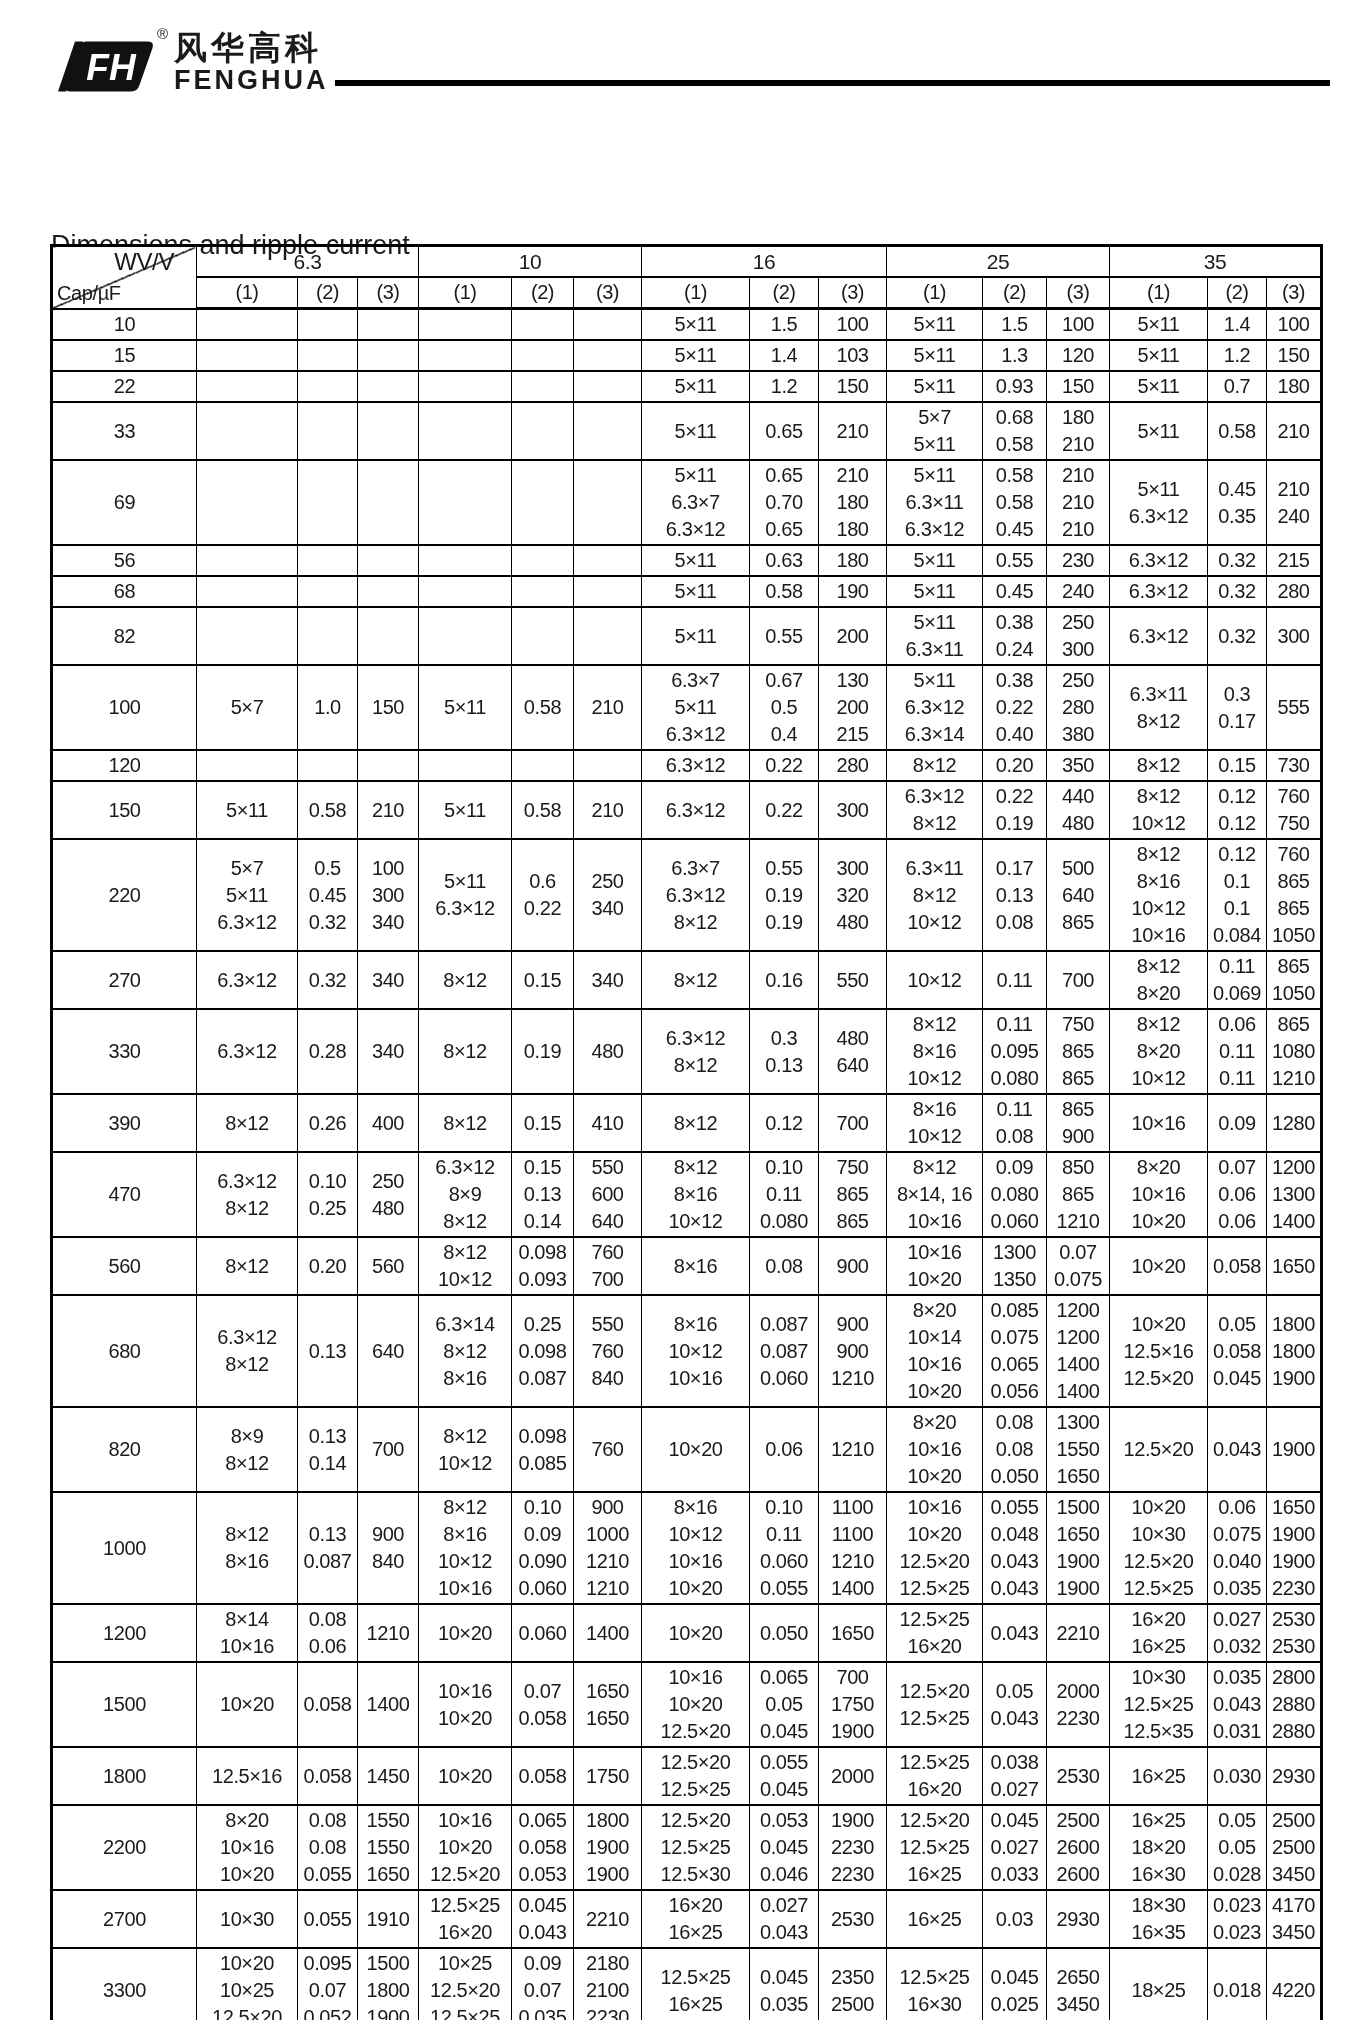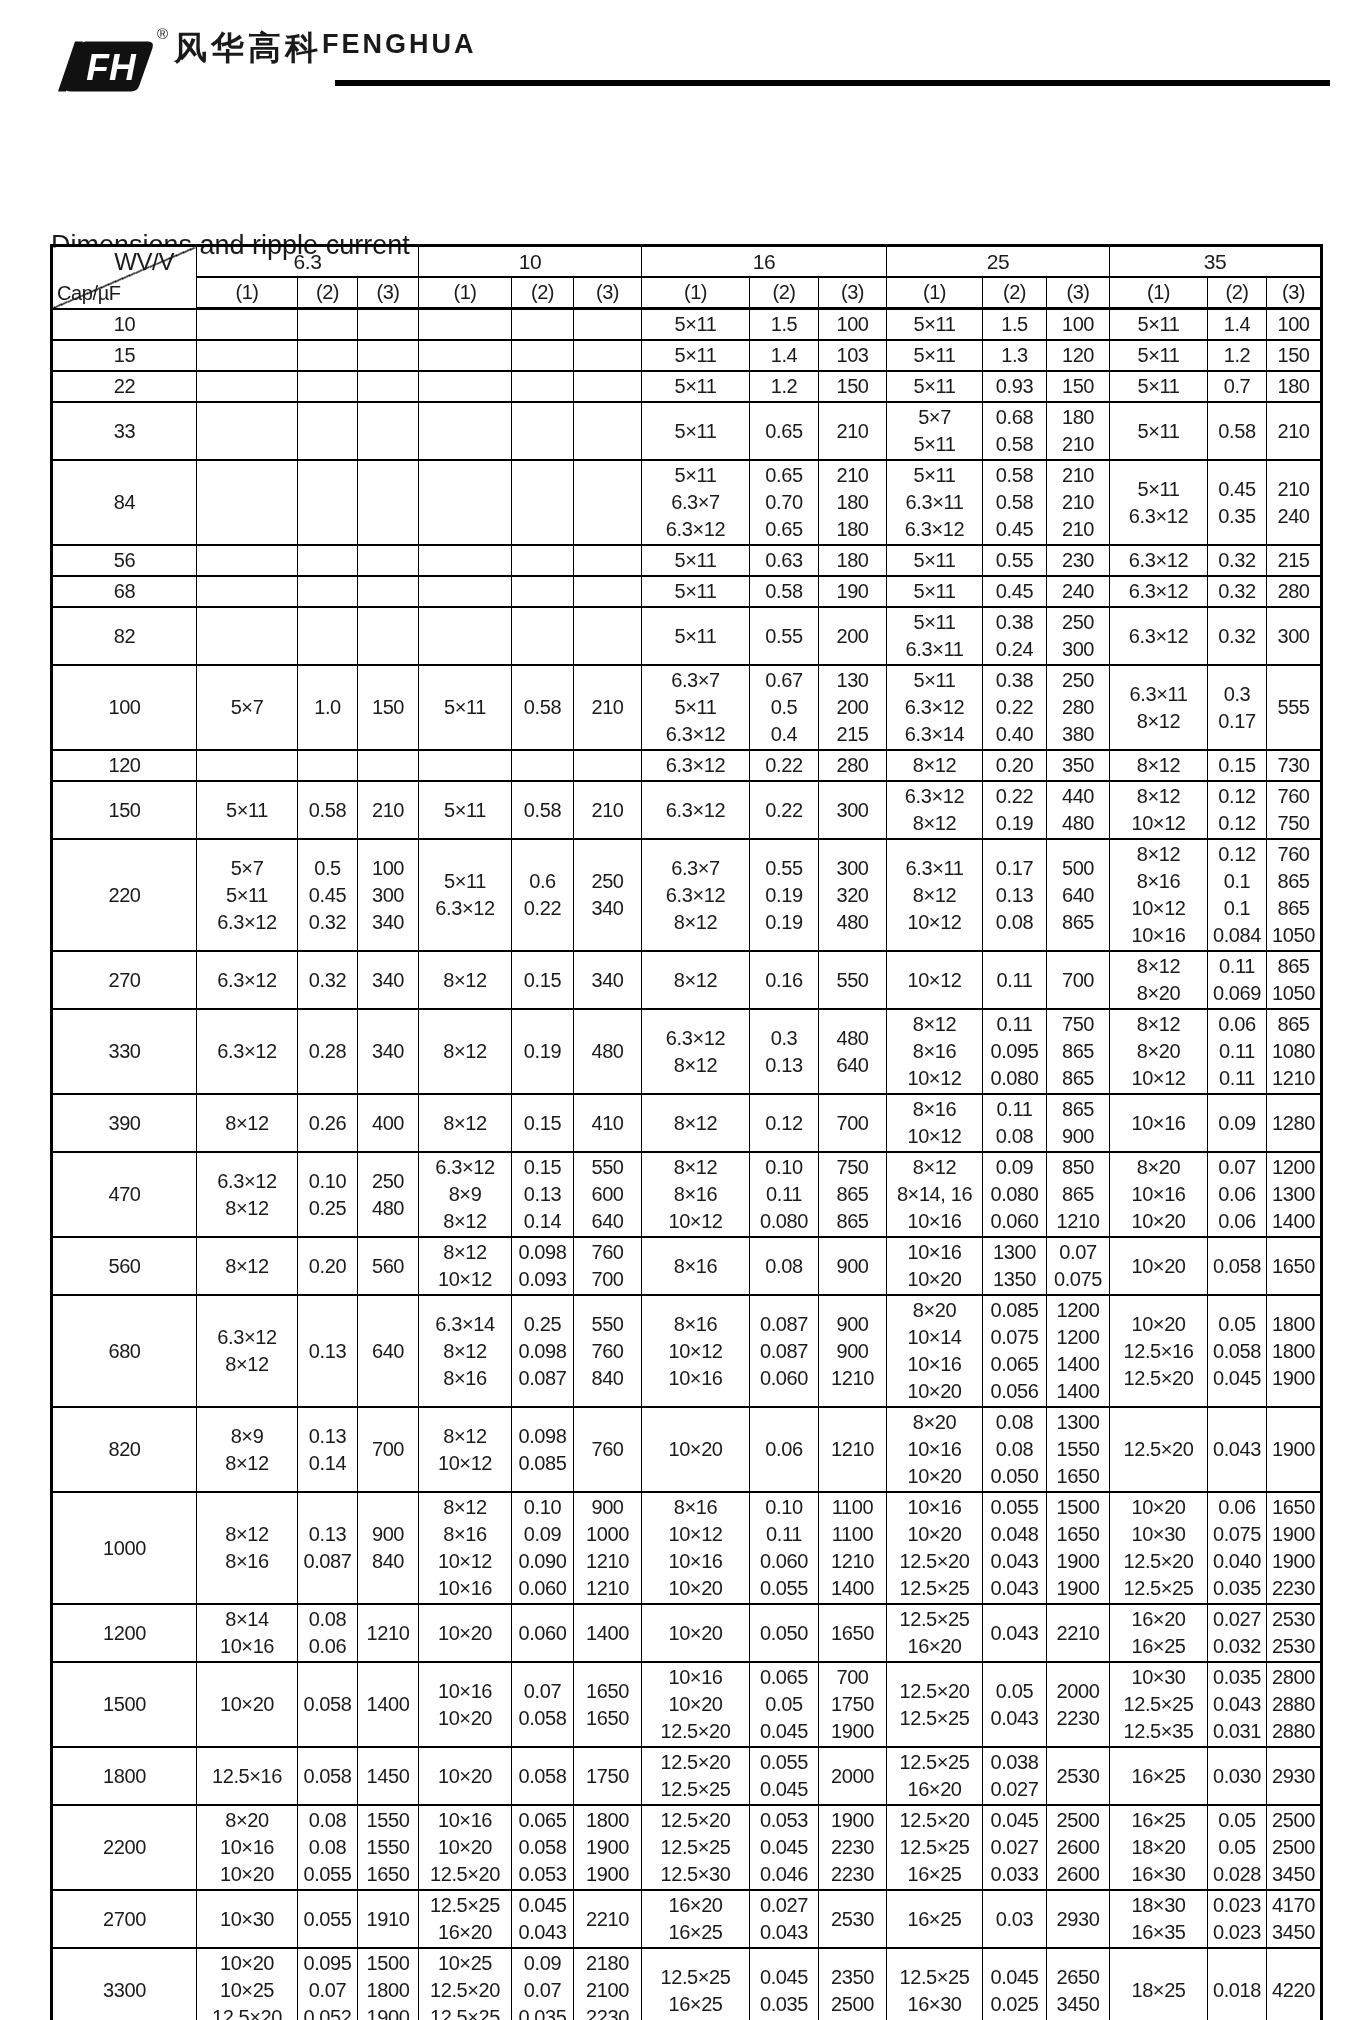--- a/index.html
+++ b/index.html
@@ -4,21 +4,21 @@
 <style>
   * { margin: 0; padding: 0; box-sizing: border-box; }
   html, body { width: 1370px; height: 2020px; background: #fff; overflow: hidden;
     font-family: "Liberation Sans", sans-serif; color: #1a1a1a; }
   #page { position: relative; width: 1370px; height: 2020px; background: #fff; }
 
   
   #brand { position: absolute; left: 55px; top: 28px; display: flex; align-items: flex-start; }
   #logo-mark { width: 100px; height: 76px; }
   #reg-sym { font-size: 15px; line-height: 15px; margin: -2px 6px 0 2px; }
-  #logo-text { display: flex; flex-direction: row; margin-top: 2px; }
+  #logo-text { display: flex; flex-direction: column; margin-top: 2px; }
   #logo-cn { font-size: 33px; font-weight: 700; letter-spacing: 4px; line-height: 36px; }
   #logo-en { font-size: 27px; font-weight: 700; letter-spacing: 3px; line-height: 28px; }
   #doc-title { position: absolute; top: 30px; right: 40px; font-size: 30px; font-weight: 700;
     letter-spacing: 0px; white-space: nowrap; }
   #head-rule { position: absolute; left: 335px; right: 40px; top: 80px; height: 6px; background: #000; }
 
   
   #sec-cn { position: absolute; left: 51px; top: 146px; font-size: 30px; font-weight: 700; letter-spacing: 2px; }
   #sec-en { position: absolute; left: 51px; top: 202px; font-size: 27px; font-weight: 400; letter-spacing: 0; margin-top: 28px; }
 
@@ -178,21 +178,21 @@
 5×11</td>
             <td>0.68
 0.58</td>
             <td>180
 210</td>
             <td>5×11</td>
             <td>0.58</td>
             <td>210</td>
           </tr>
           <tr>
-            <td class="cap">84</td>
+            <td class="cap">69</td>
             <td></td>
             <td></td>
             <td></td>
             <td></td>
             <td></td>
             <td></td>
             <td>5×11
 6.3×7
 6.3×12</td>
             <td>0.65

